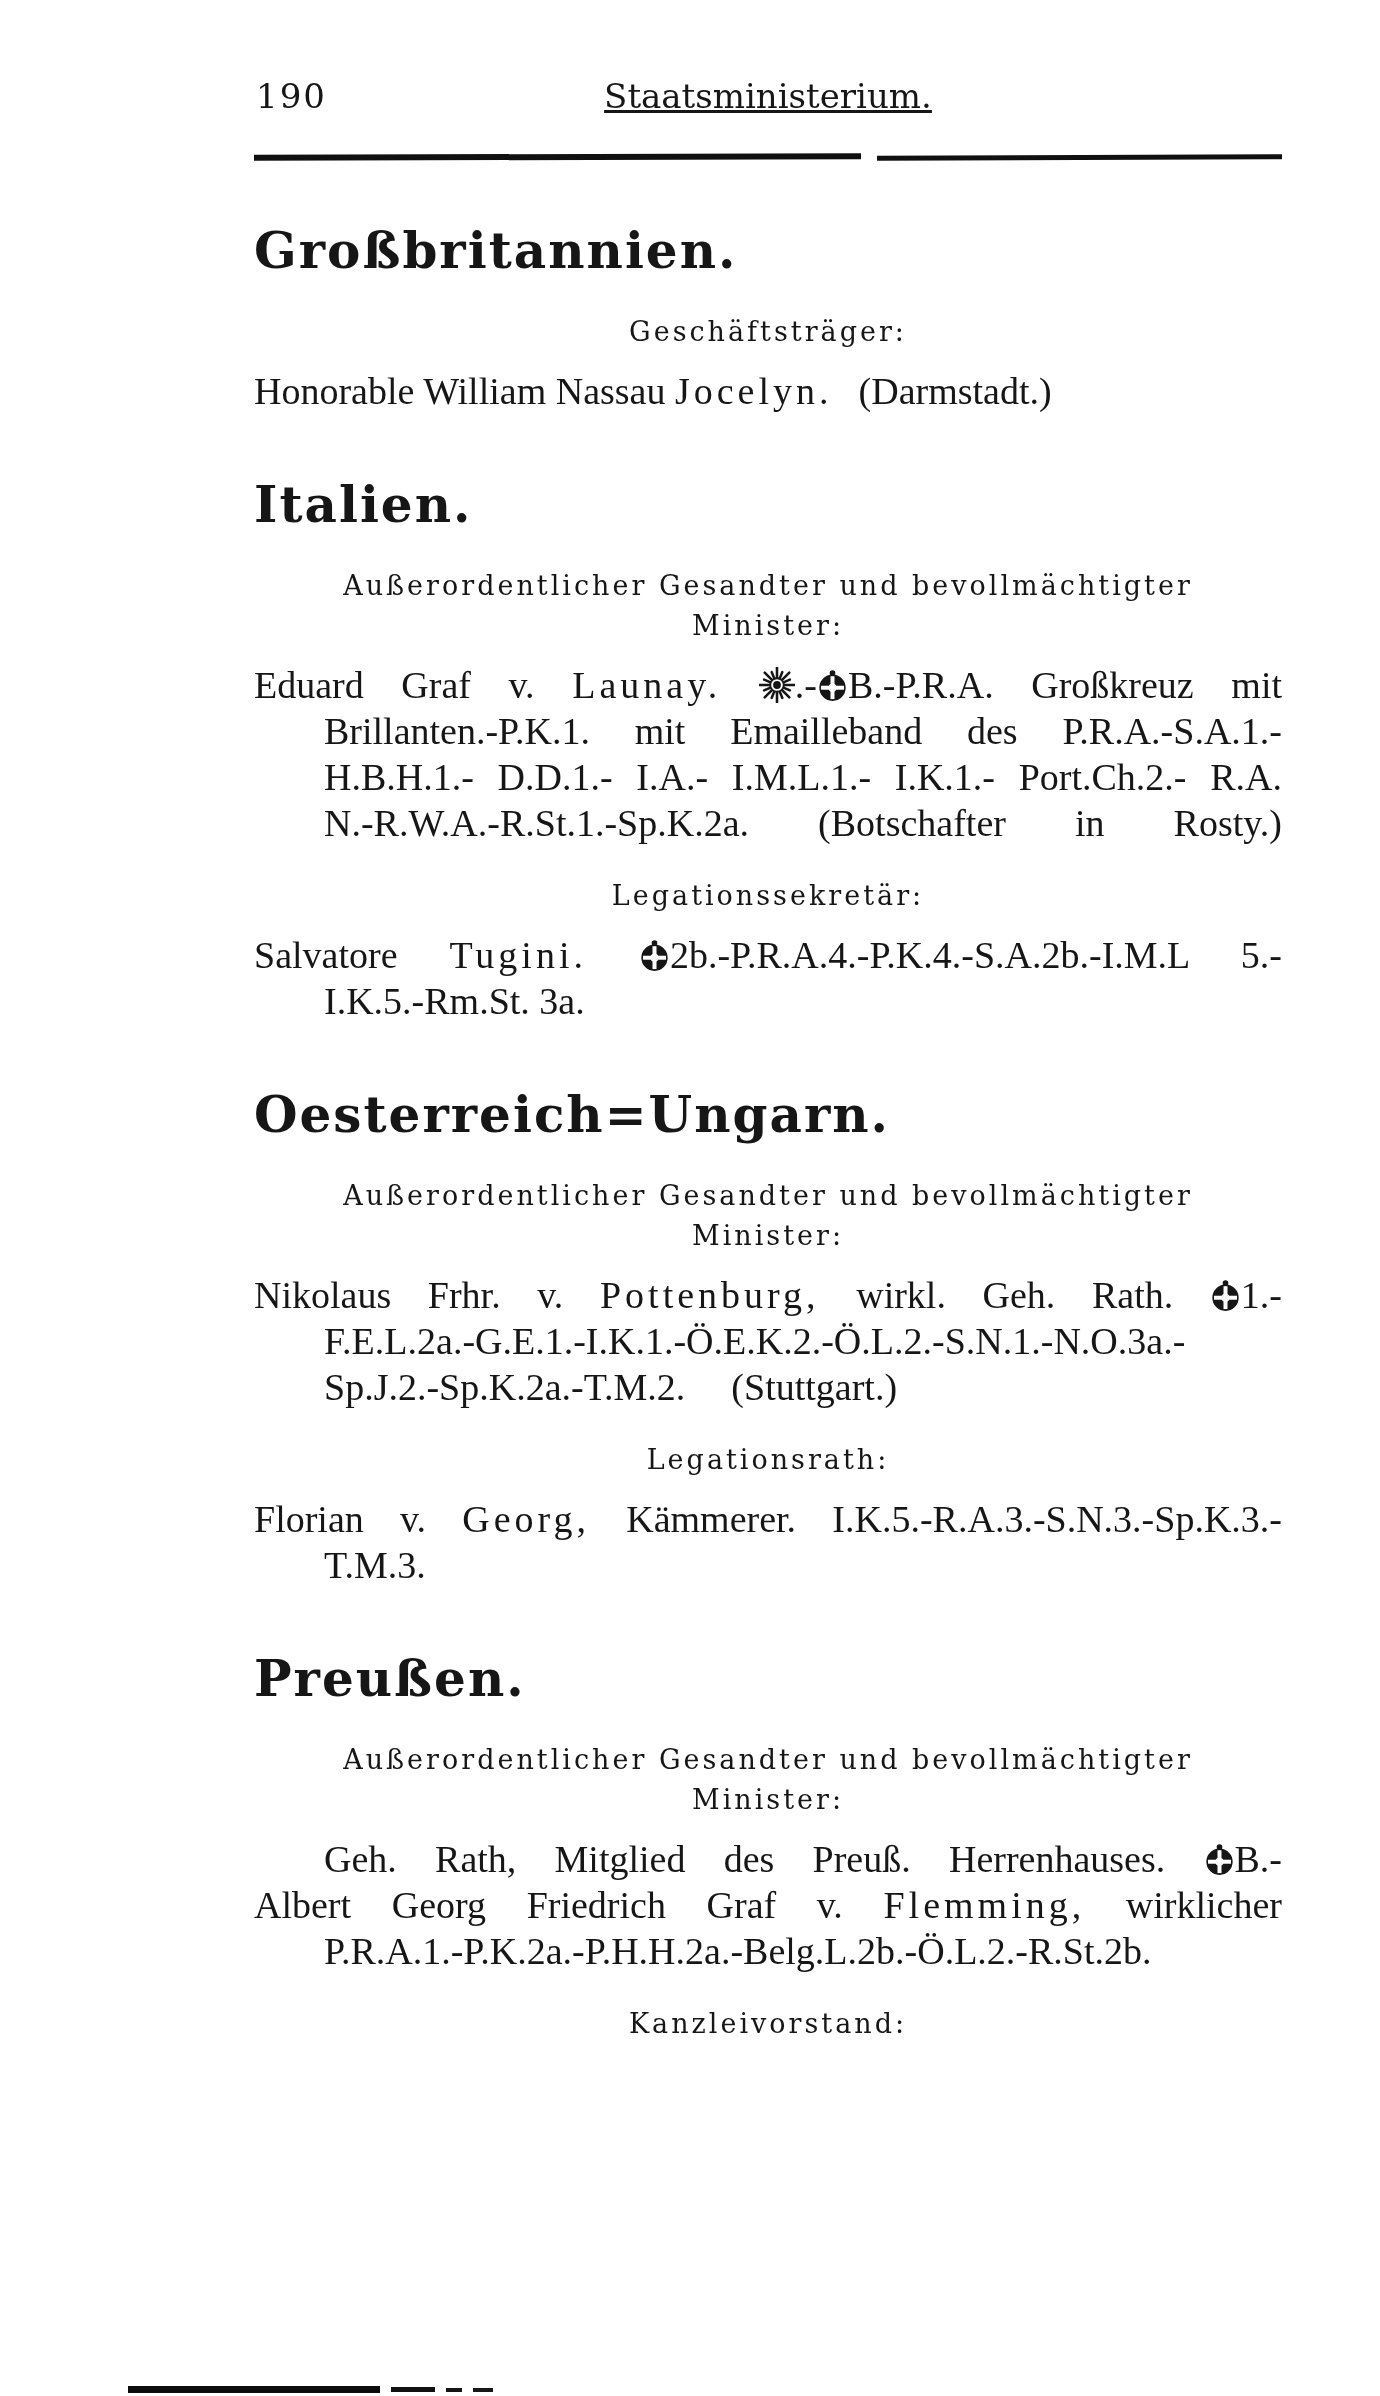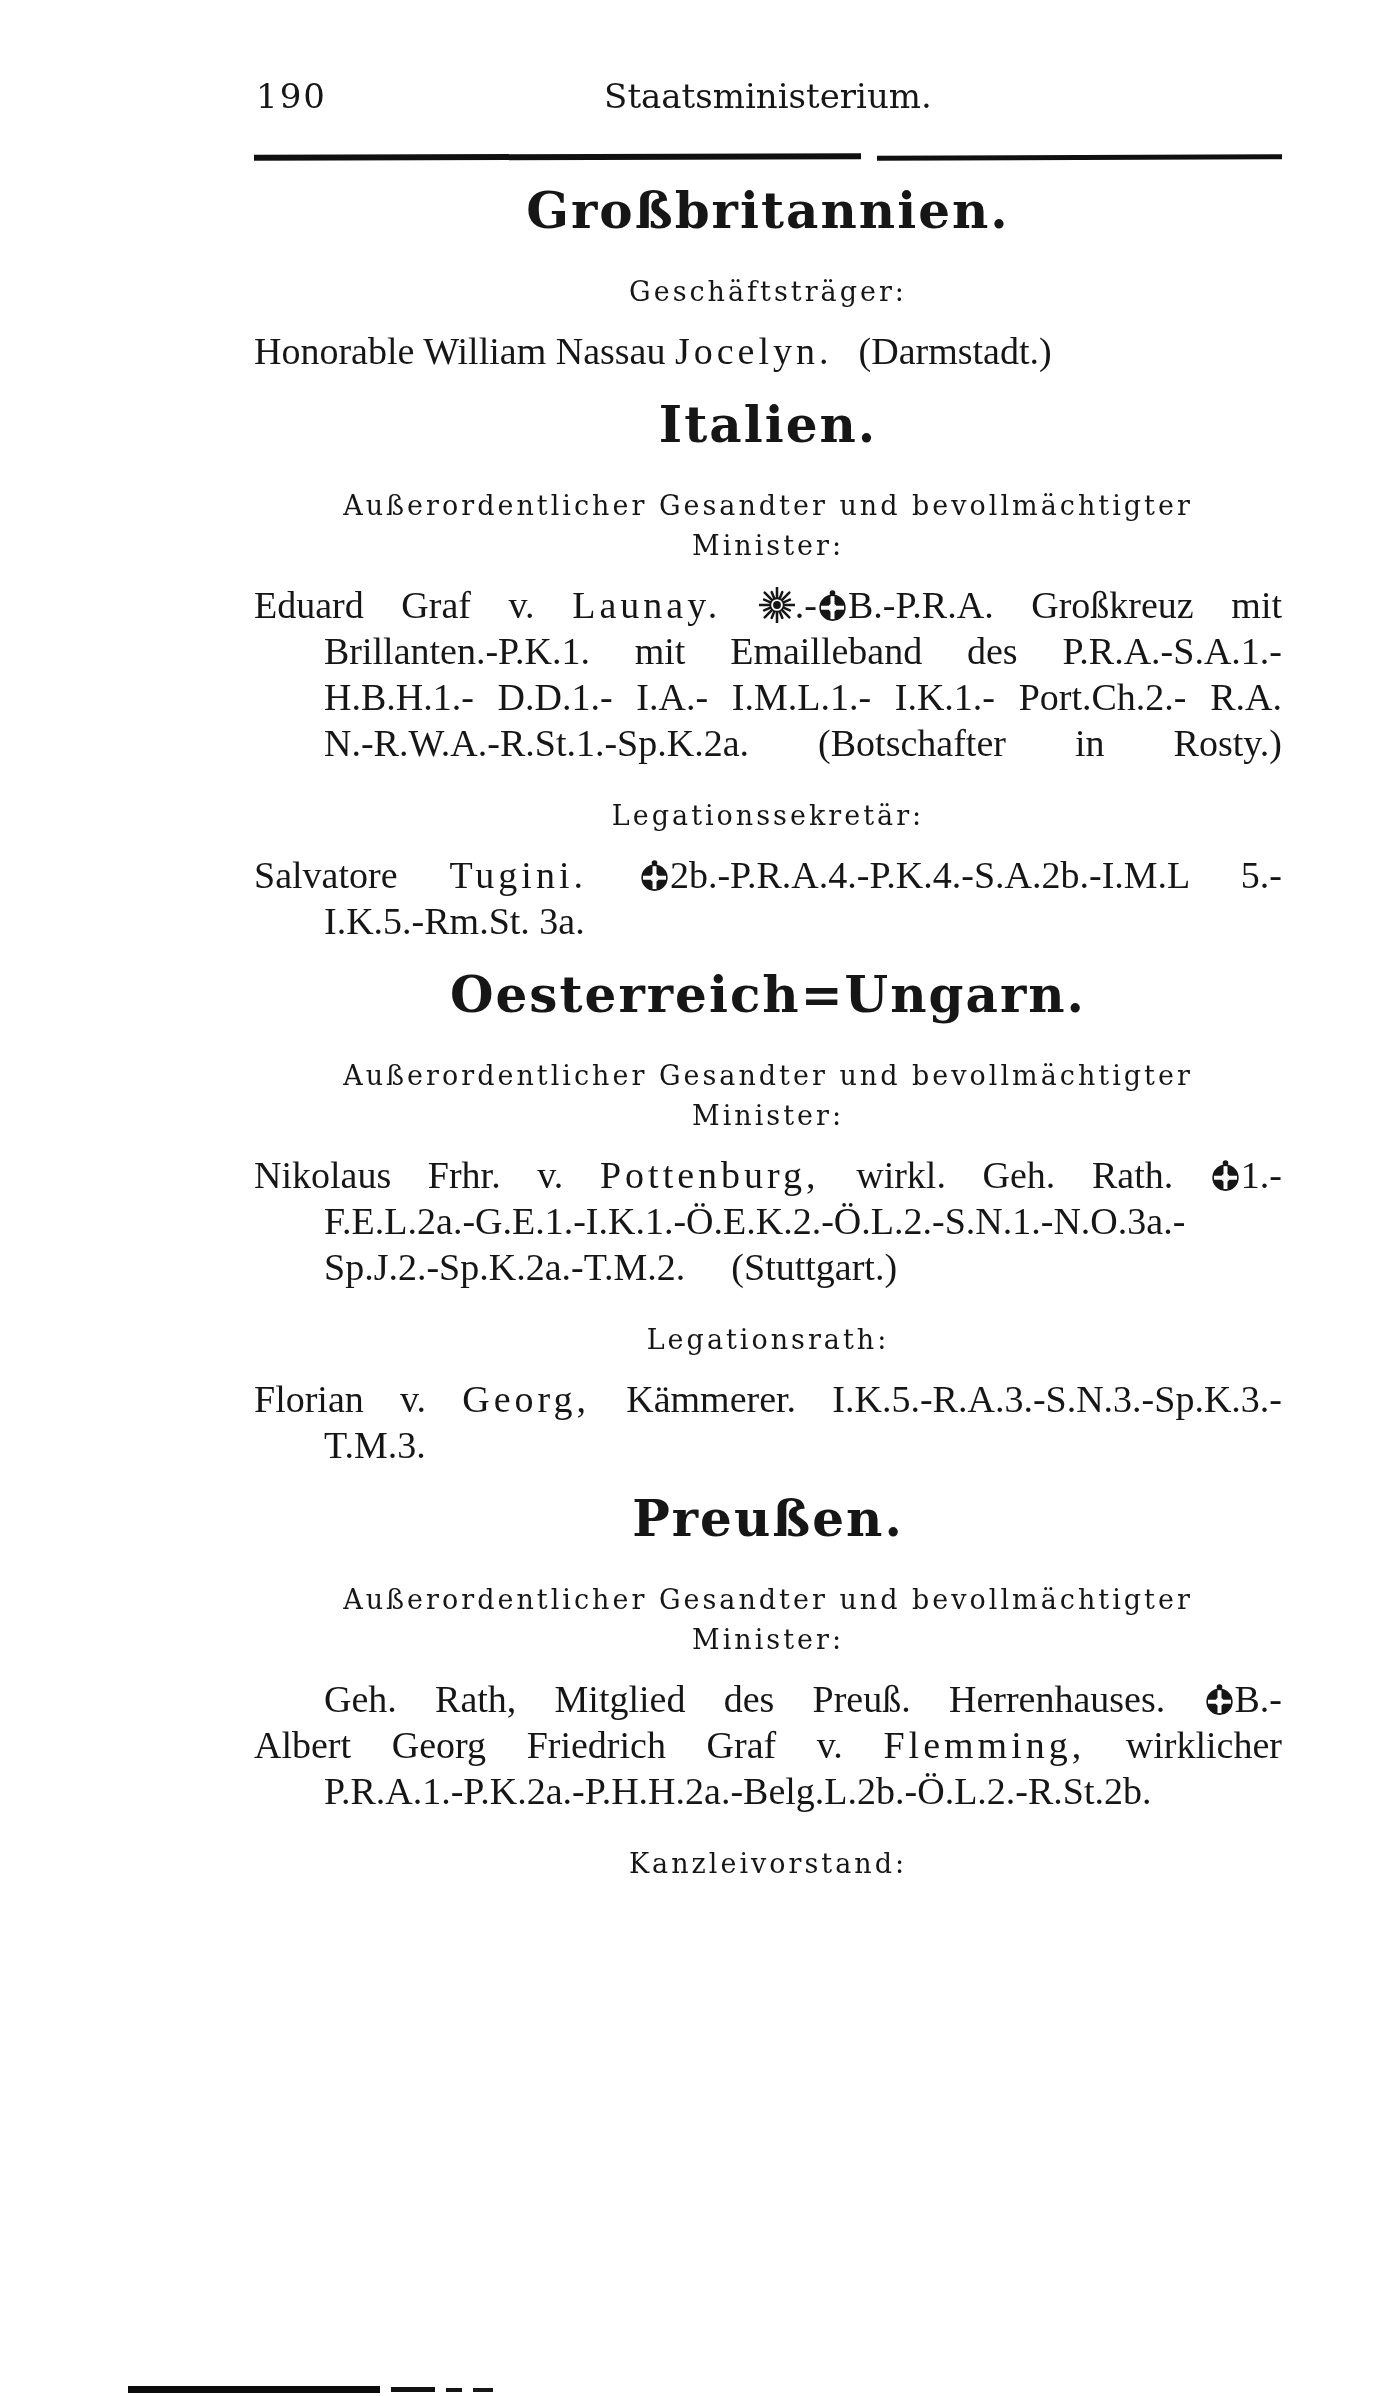--- a/index.html
+++ b/index.html
@@ -2,27 +2,27 @@
 <html><head>
 <meta charset="utf-8">
 <style>
   html,body{margin:0;padding:0;}
   body{
     width:1380px;height:2396px;position:relative;overflow:hidden;
     background:#ffffff;color:#161616;
     font-family:"DejaVu Serif", serif;
   }
   .content{position:absolute;left:254px;top:0;width:1028px;}
-  .header-row{position:relative;margin-top:74px;font-size:34px;line-height:44px;text-align:center;}
+  .header-row{position:relative;margin-top:74px;font-size:34px;line-height:44px;text-align:center;text-decoration:underline;}
   .pagenum{position:absolute;left:2px;top:0;letter-spacing:2px;}
   .rule{display:flex;gap:16px;margin-top:36px;align-items:center;}
   .rule .seg{background:#101010;}
   .rule .seg1{width:59%;height:6px;transform:rotate(-0.15deg);}
   .rule .seg2{flex:1;height:5px;transform:rotate(-0.2deg);}
-  .country-title{margin-top:20px;font-size:50px;line-height:62px;font-weight:bold;text-align:center;letter-spacing:2px;}
+  .country-title{margin-top:60px;font-size:50px;line-height:62px;font-weight:bold;letter-spacing:2px;}
   .role-heading{margin-top:30px;font-size:27px;line-height:40px;text-align:center;letter-spacing:3px;}
   .entry{margin-top:16px;font-size:38px;line-height:46px;}
   .line{text-align:left;white-space:normal;font-family:Liberation Serif, serif;}
   .line.justify{text-align:justify;text-align-last:justify;}
   .line.indent{padding-left:70px;}
   .spaced{letter-spacing:4px;}
   .gap{display:inline-block;height:1px;}
   .orn{display:inline-block;vertical-align:-6px;}
   .orn svg{display:block;}
   .orn-sunburst-ornament{width:36px;height:36px;vertical-align:-5px;}

